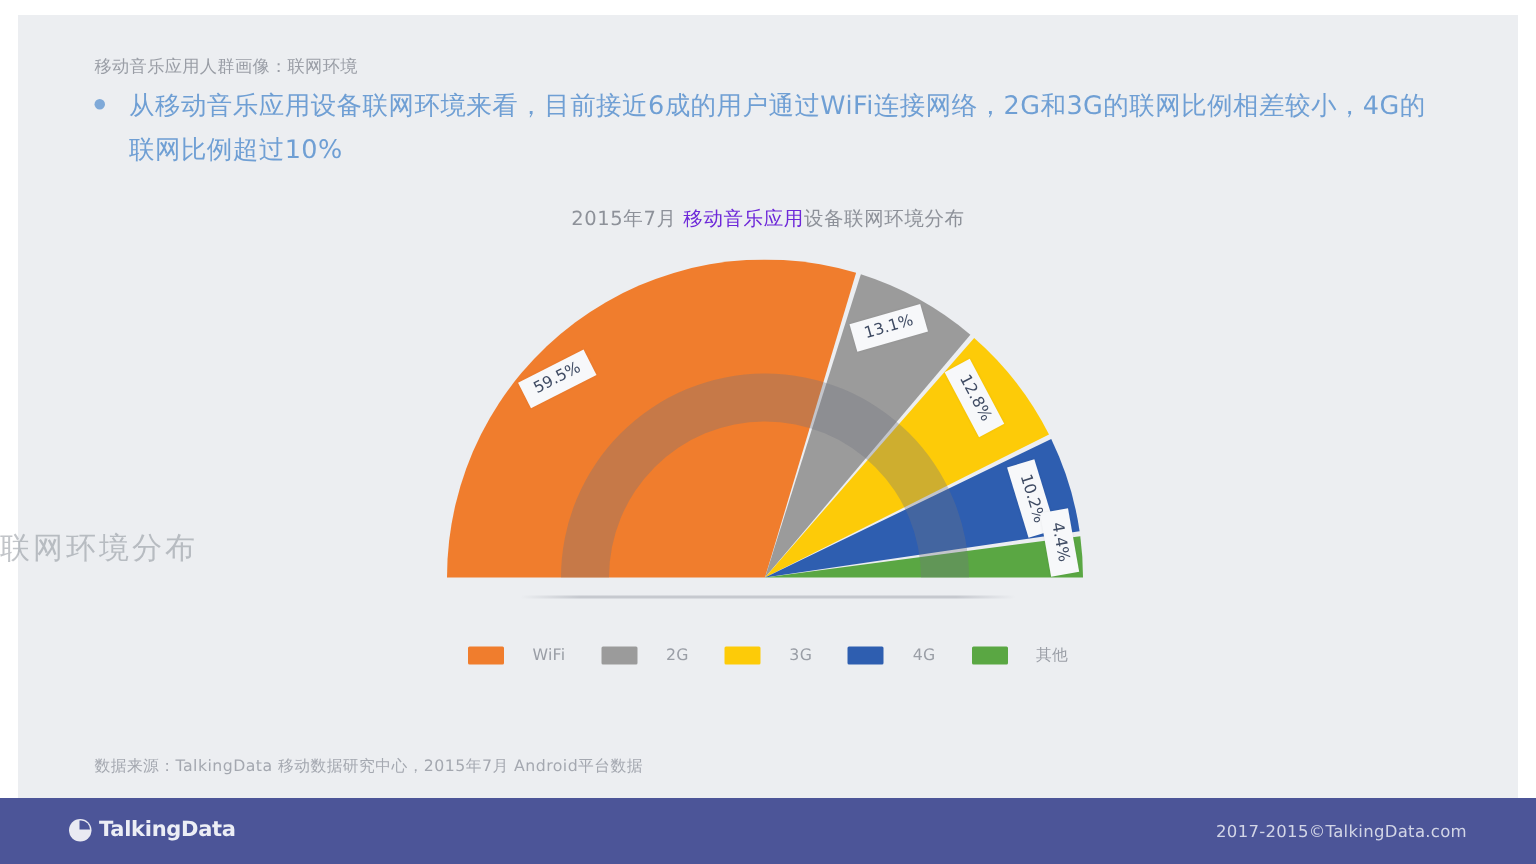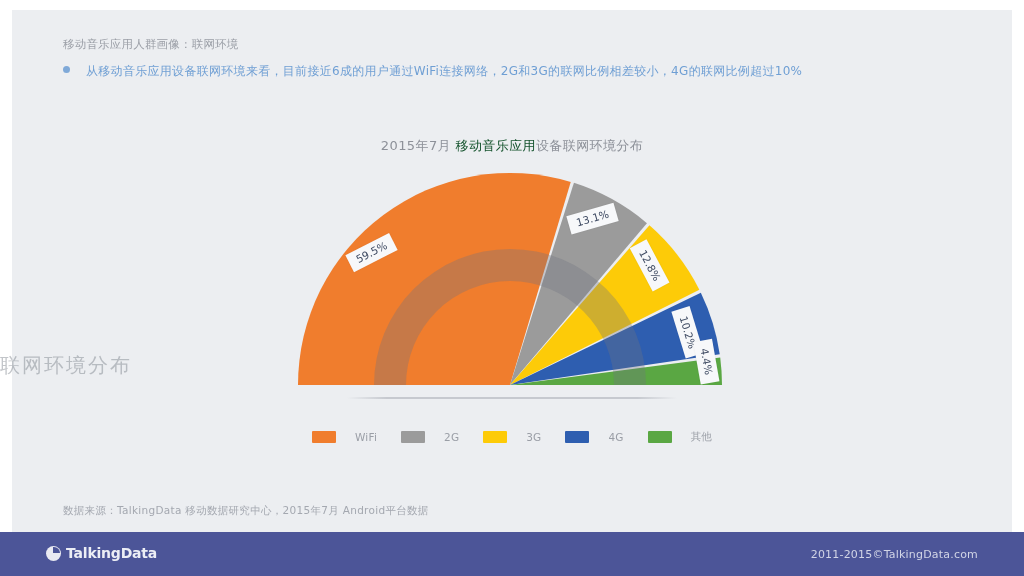--- a/index.html
+++ b/index.html
@@ -53,39 +53,39 @@
   .bullet-dot {
     width: 7px;
     height: 7px;
     border-radius: 50%;
     background: #7fa9d8;
     margin-top: 9px;
     margin-right: 16px;
     flex: 0 0 auto;
   }
   .bullet-text {
-    font-size: 12px;
+    font-size: 17px;
     line-height: 29px;
     color: #6f9fd4;
     letter-spacing: 0.3px;
     max-width: 880px;
   }
 
   .chart-title {
     position: absolute;
     left: 0;
     top: 137px;
     width: 1024px;
     text-align: center;
     font-size: 13px;
     color: #8d9199;
     letter-spacing: 0.4px;
   }
   .chart-title .hl {
-    color: #14532d;
+    color: #6d28d9;
   }
 
   
   .chart-wrap {
     position: absolute;
     left: 297px;
     top: 173px;
     width: 426px;
     height: 213px;
   }
@@ -266,20 +266,20 @@
       </div>
     </div>
 
   <div class="source">数据来源：TalkingData 移动数据研究中心，2015年7月 Android平台数据</div>
 
   <div class="footer">
     <div class="footer-logo">
       <span class="logo-mark"></span>
       <span class="logo-text">TalkingData</span>
     </div>
-    <div class="footer-copy">2011-2015©TalkingData.com</div>
+    <div class="footer-copy">2017-2015©TalkingData.com</div>
   </div>
 <div class="pct-label" style="left: 347px; top: 243px; transform: rotate(-27deg);">59.5%</div>
     <div class="pct-label" style="left: 568px; top: 209px; transform: rotate(-16deg);">13.1%</div>
     <div class="pct-label" style="left: 625px; top: 256px; transform: rotate(62deg);">12.8%</div>
     <div class="pct-label" style="left: 663px; top: 323px; transform: rotate(73deg);">10.2%</div>
     <div class="pct-label" style="left: 685px; top: 352px; transform: rotate(80deg);">4.4%</div>
   </div>
 
 </body></html>

